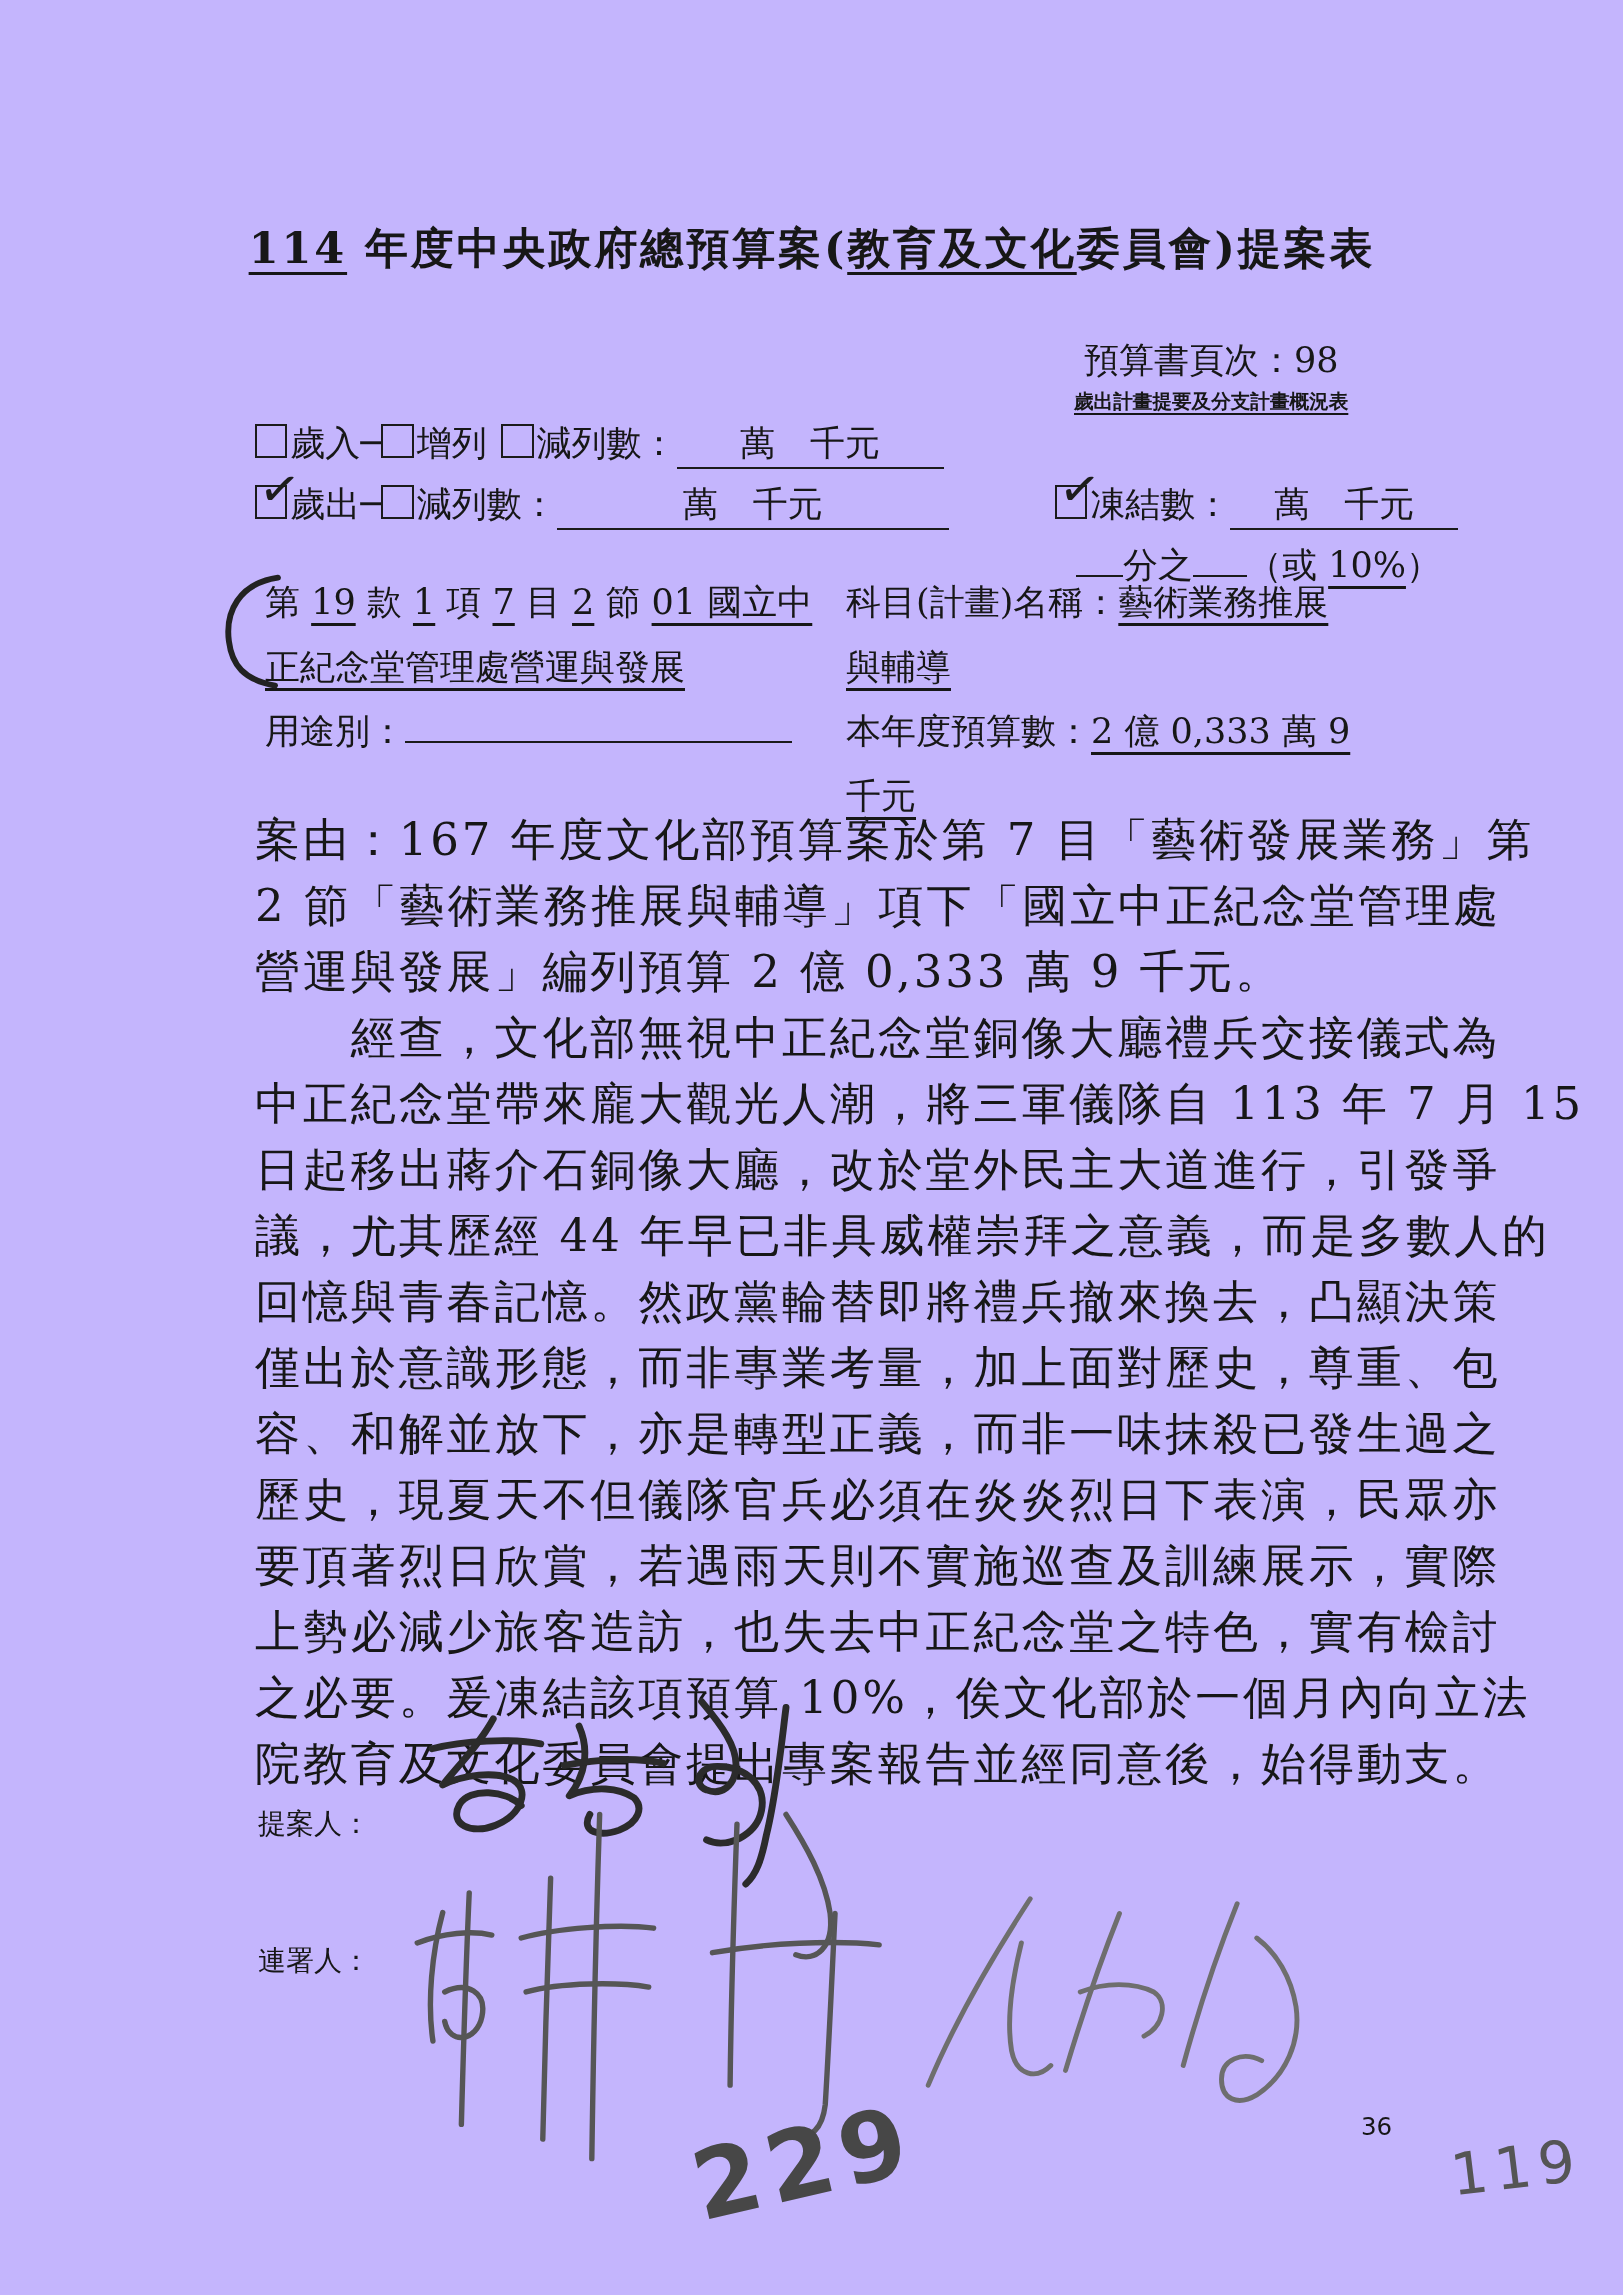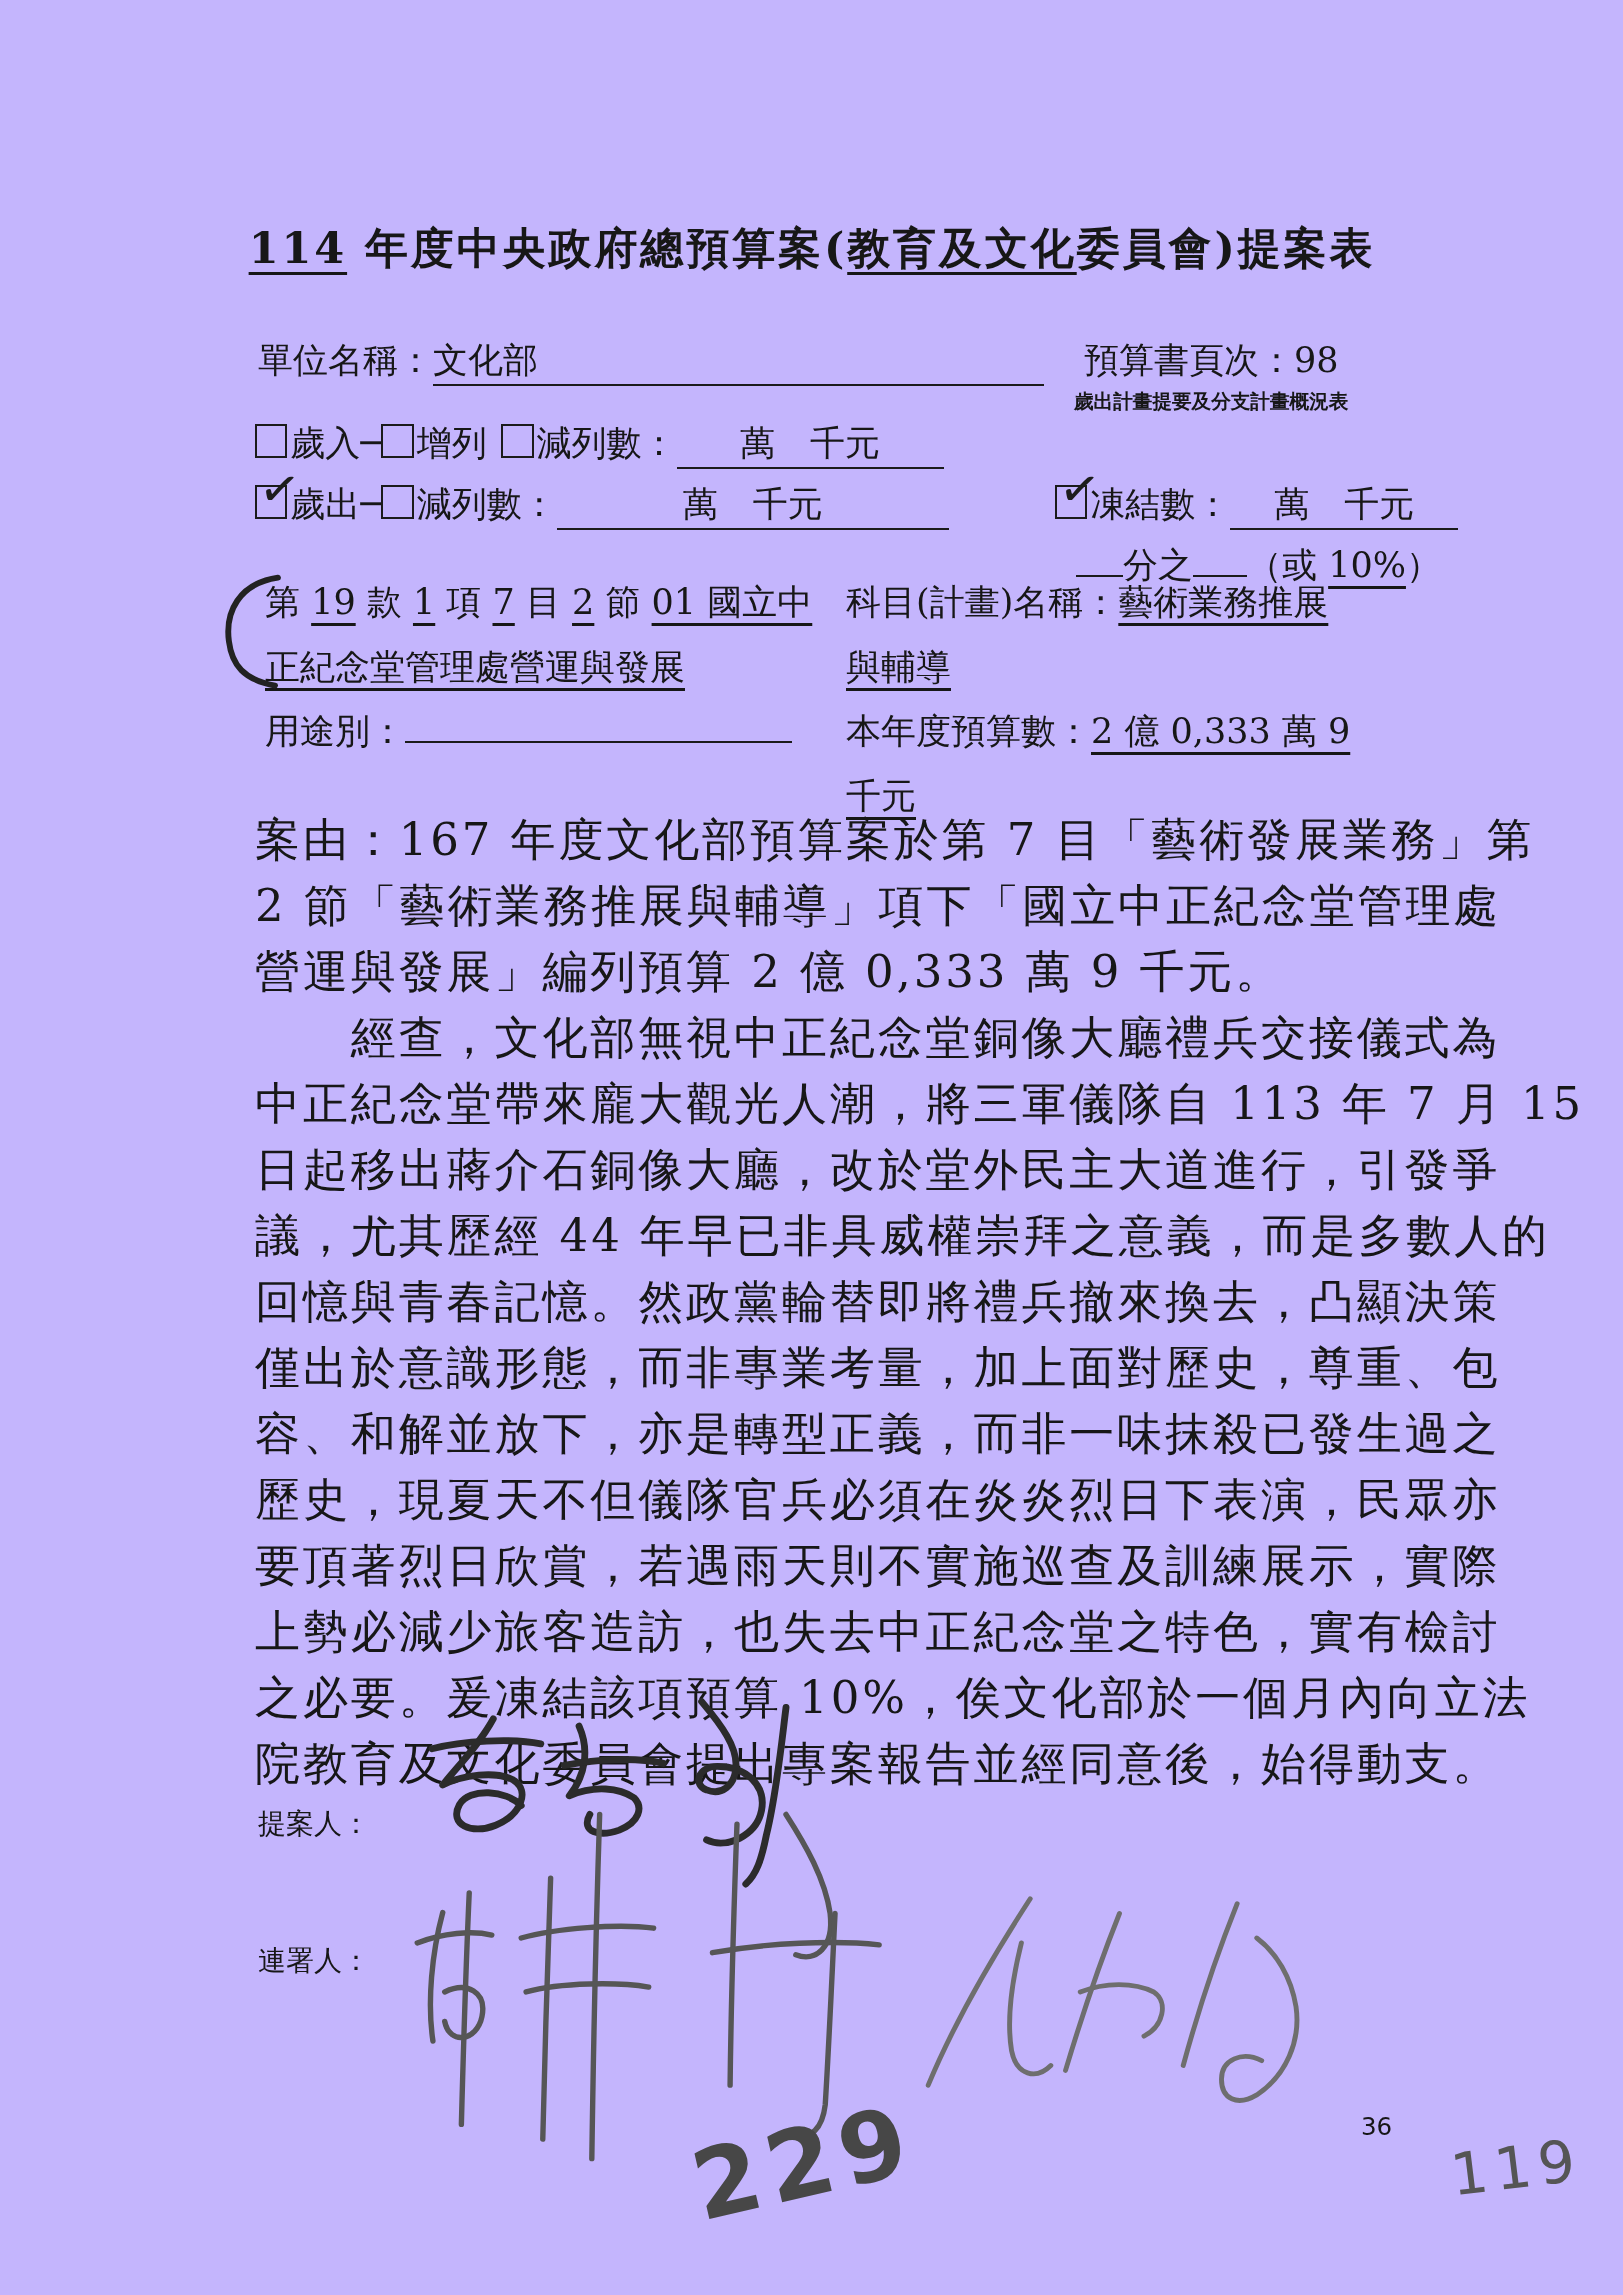--- a/index.html
+++ b/index.html
@@ -7,21 +7,21 @@
     position:relative; width:1624px; height:2295px; background:#c4b5fd;
     font-family:"DejaVu Serif","Liberation Serif",serif; color:#171717;
     overflow:hidden;
   }
   .abs{position:absolute; white-space:nowrap;}
   .title{
     left:0; right:0; top:220px; text-align:center;
     font-size:43px; font-weight:700; letter-spacing:2.9px;
   }
   .u{text-decoration:underline; text-decoration-thickness:2.9px; text-underline-offset:8.8px;}
-  .u-thin{text-decoration-thickness:2px; text-underline-offset:4.9px;}
+  .u-thin{text-decoration:underline; text-decoration-thickness:2px; text-underline-offset:4.9px;}
   .form{font-size:35px;}
   .small-note{font-size:19.6px; font-weight:700;}
   .blank{
     display:inline-block; border-bottom:2.9px solid #1b1b1b;
     vertical-align:baseline; text-align:center;
   }
   .blank.left{text-align:left;}
   .cb{
     position:relative; display:inline-block; width:28.4px; height:30px;
     border:2.5px solid #1b1b1b; vertical-align:-2.9px; margin-right:2.9px;
@@ -46,23 +46,20 @@
 </style>
 </head>
 <body>
 
 <div class="page">
 
   <div class="abs title">
     <span class="u">114</span><span> 年度中央政府總預算案(</span><span class="u">教育及文化</span><span>委員會)提案表</span>
   </div>
 
-  <div class="abs form" style="top:337px;left:258px;">
-    <span>單位名稱：</span><span class="blank left" style="width:611px;">文化部</span>
-  </div>
   <div class="abs form" style="top:337px;left:1084px;">
     <span>預算書頁次：</span><span>98</span>
   </div>
   <div class="abs small-note u-thin" style="top:388px;left:1074px;">歲出計畫提要及分支計畫概況表</div>
 
   <div class="abs form" style="top:420px;left:255px;">
     <span class="cb"></span><span>歲入</span><span>─</span><span class="cb"></span><span>增列</span><span class="gap30"></span><span class="cb"></span><span>減列數：</span><span class="blank" style="width:267px;">萬　千元</span>
   </div>
 
   <div class="abs form" style="top:481px;left:255px;">

